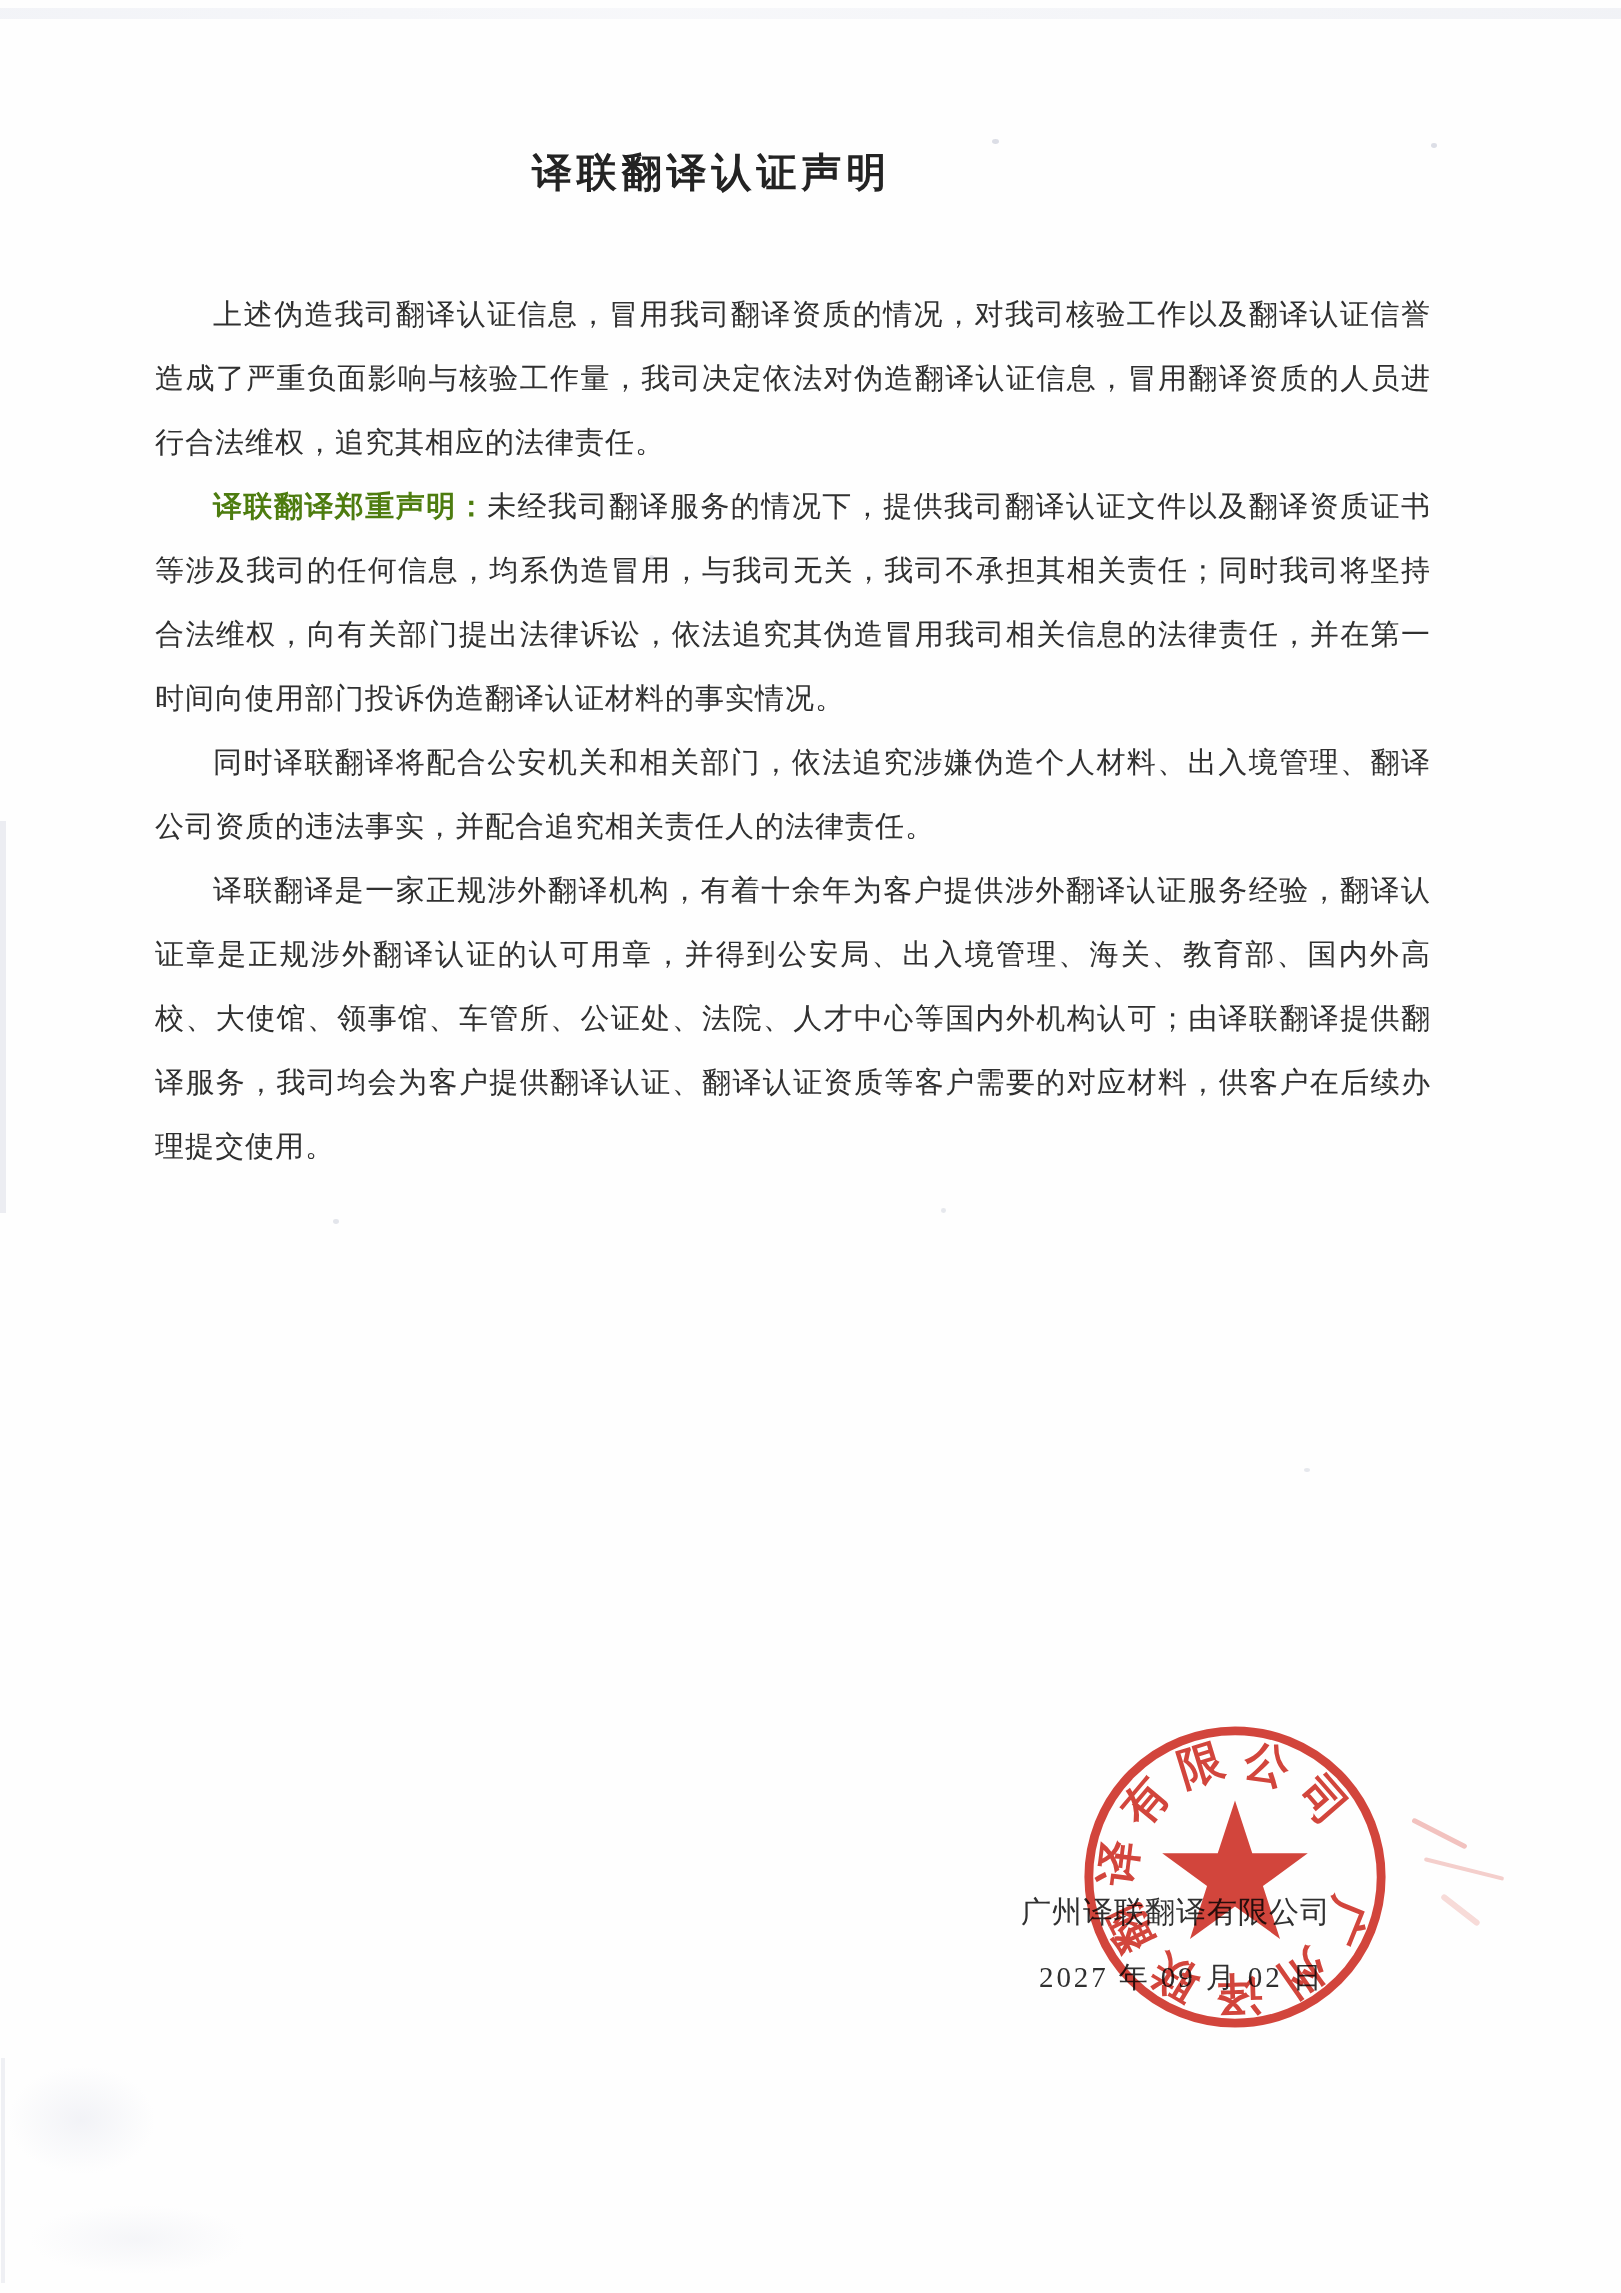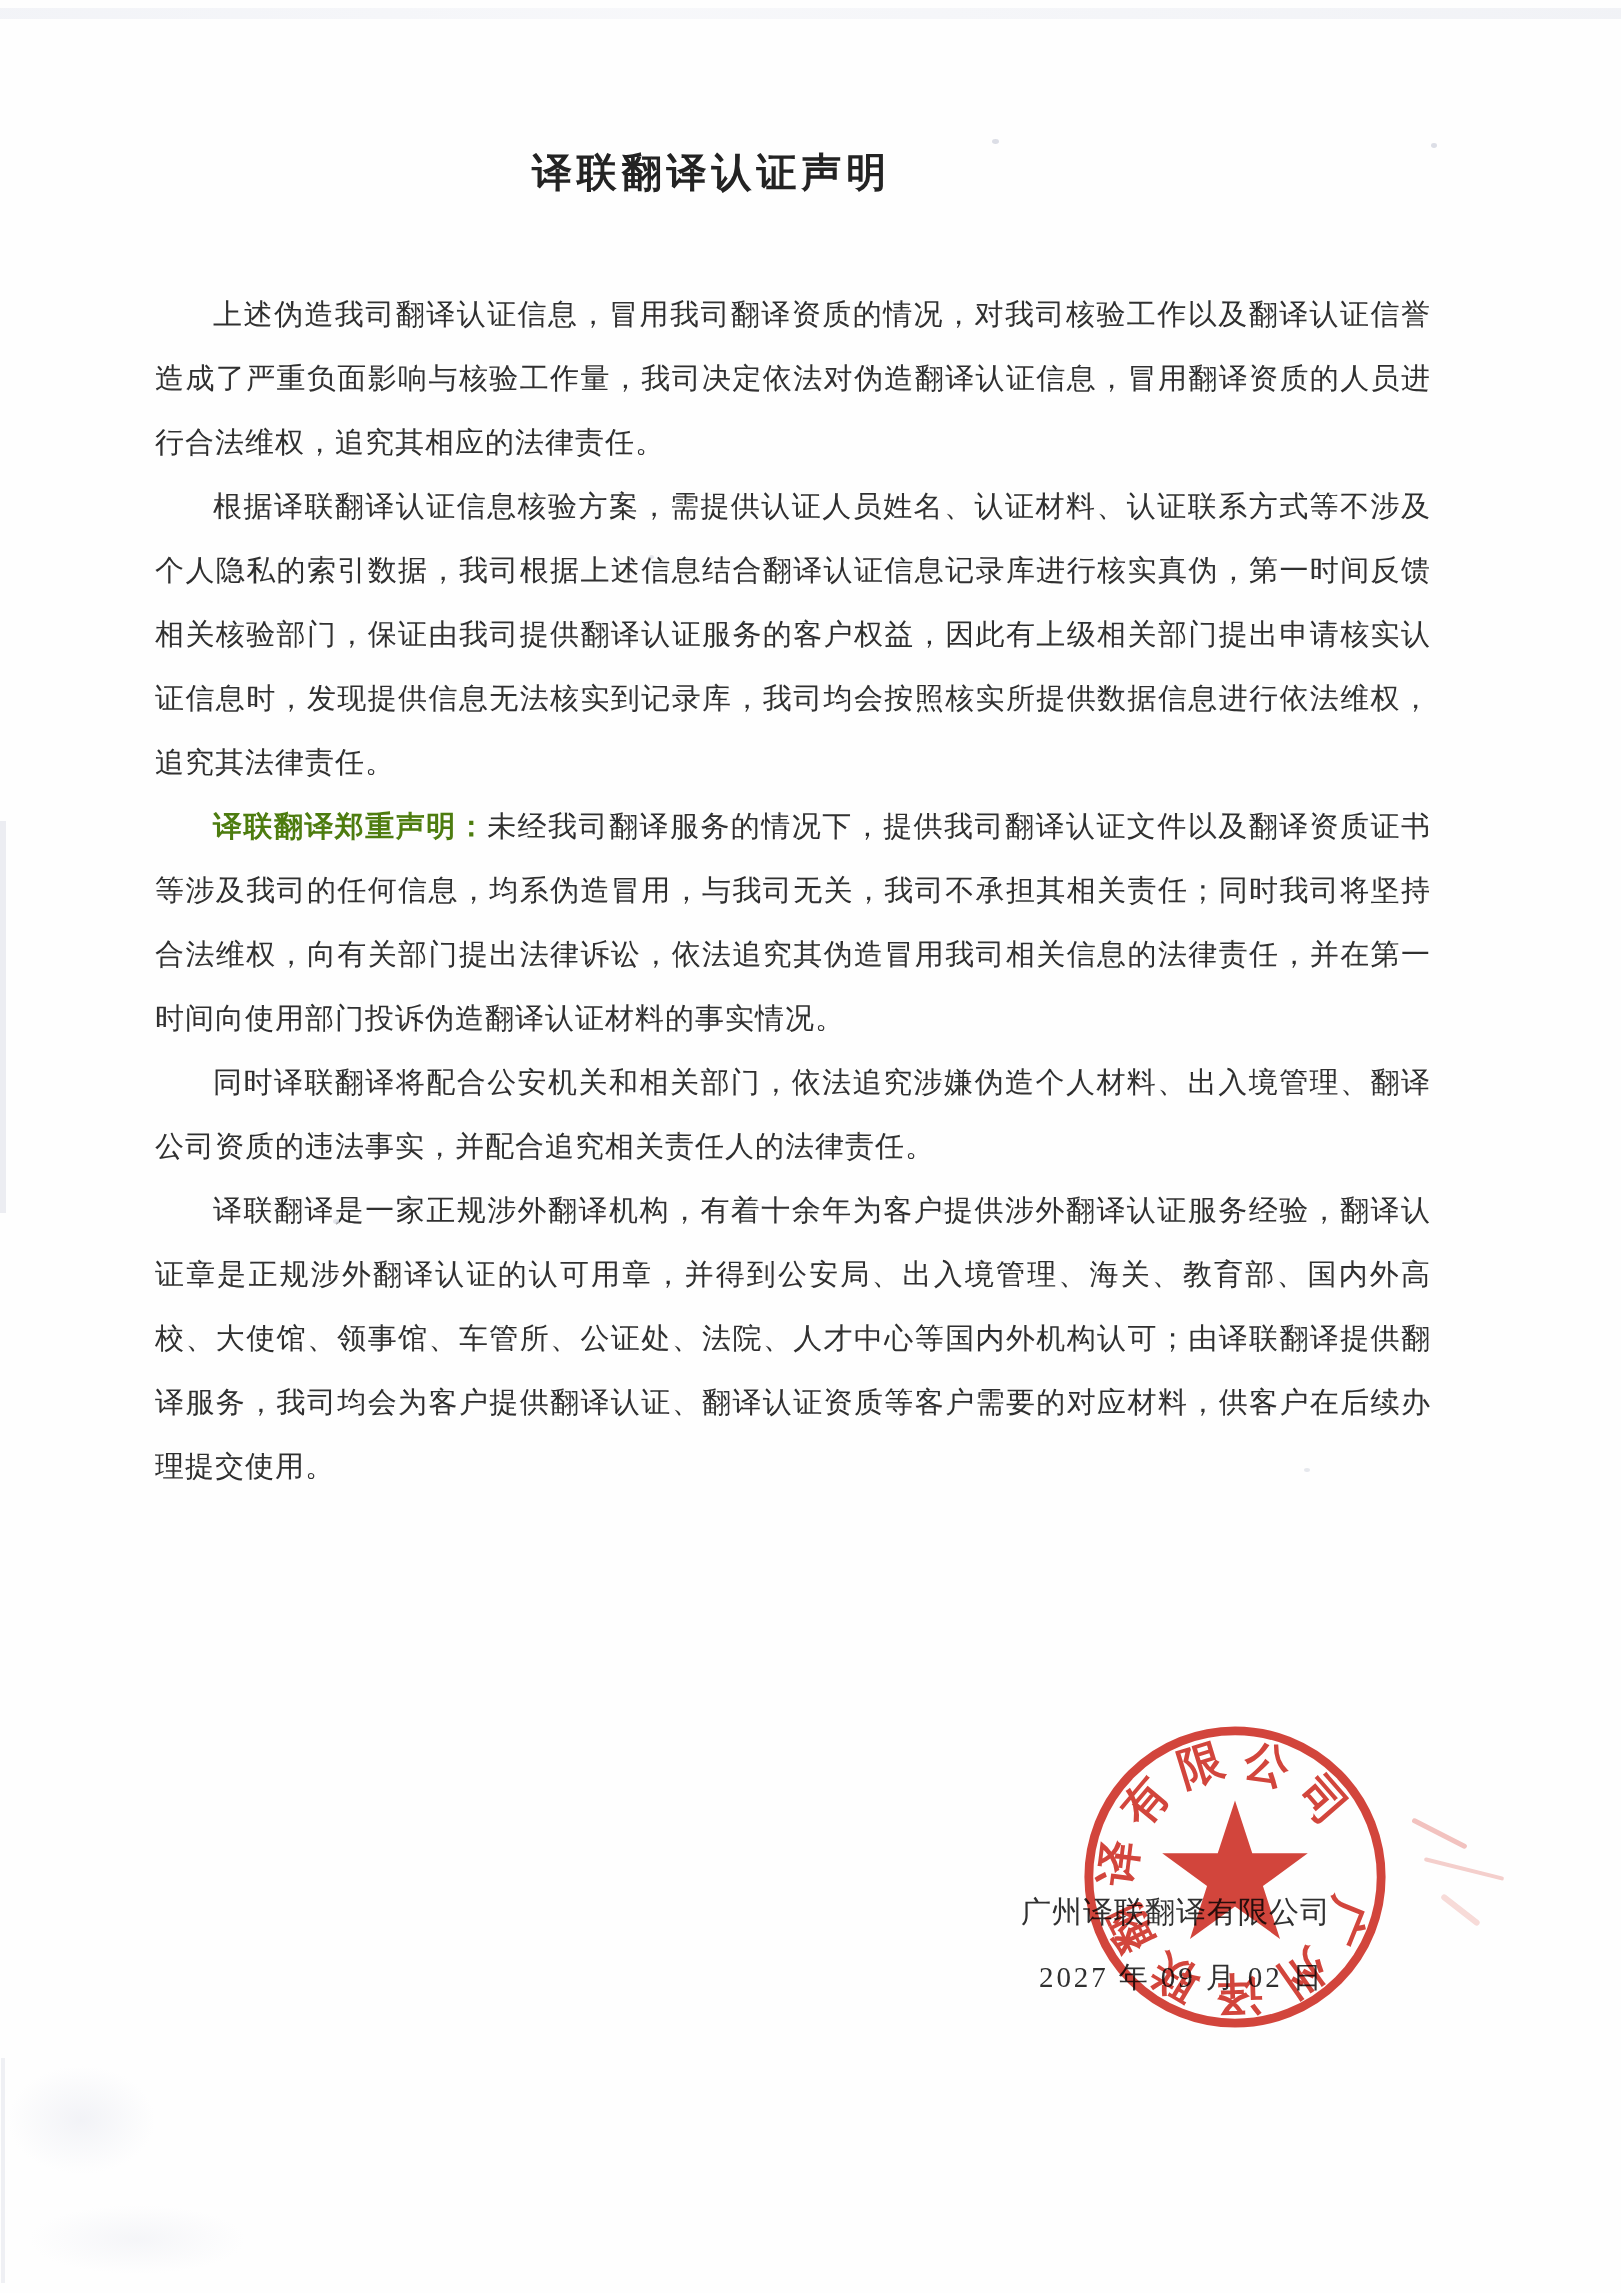--- a/index.html
+++ b/index.html
@@ -111,21 +111,20 @@
 </style>
 </head>
 <body>
 
 <div class="page">
 
   <h1 class="doc-title">译联翻译认证声明</h1>
 
   <div class="doc-body">
     <p><b class="lead"></b><span>上述伪造我司翻译认证信息，冒用我司翻译资质的情况，对我司核验工作以及翻译认证信誉造成了严重负面影响与核验工作量，我司决定依法对伪造翻译认证信息，冒用翻译资质的人员进行合法维权，追究其相应的法律责任。</span></p>
-    <p><b class="lead"></b><span>根据译联翻译认证信息核验方案，需提供认证人员姓名、认证材料、认证联系方式等不涉及个人隐私的索引数据，我司根据上述信息结合翻译认证信息记录库进行核实真伪，第一时间反馈相关核验部门，保证由我司提供翻译认证服务的客户权益，因此有上级相关部门提出申请核实认证信息时，发现提供信息无法核实到记录库，我司均会按照核实所提供数据信息进行依法维权，追究其法律责任。</span></p>
     <p><b class="lead">译联翻译郑重声明：</b><span>未经我司翻译服务的情况下，提供我司翻译认证文件以及翻译资质证书等涉及我司的任何信息，均系伪造冒用，与我司无关，我司不承担其相关责任；同时我司将坚持合法维权，向有关部门提出法律诉讼，依法追究其伪造冒用我司相关信息的法律责任，并在第一时间向使用部门投诉伪造翻译认证材料的事实情况。</span></p>
     <p><b class="lead"></b><span>同时译联翻译将配合公安机关和相关部门，依法追究涉嫌伪造个人材料、出入境管理、翻译公司资质的违法事实，并配合追究相关责任人的法律责任。</span></p>
     <p><b class="lead"></b><span>译联翻译是一家正规涉外翻译机构，有着十余年为客户提供涉外翻译认证服务经验，翻译认证章是正规涉外翻译认证的认可用章，并得到公安局、出入境管理、海关、教育部、国内外高校、大使馆、领事馆、车管所、公证处、法院、人才中心等国内外机构认可；由译联翻译提供翻译服务，我司均会为客户提供翻译认证、翻译认证资质等客户需要的对应材料，供客户在后续办理提交使用。</span></p>
   </div>
 
   <div class="sig-company">广州译联翻译有限公司</div>
   <div class="sig-date">2027 年 09 月 02 日</div>
 
   <div class="seal">
     <svg viewBox="0 0 316 316" xmlns="http://www.w3.org/2000/svg">

